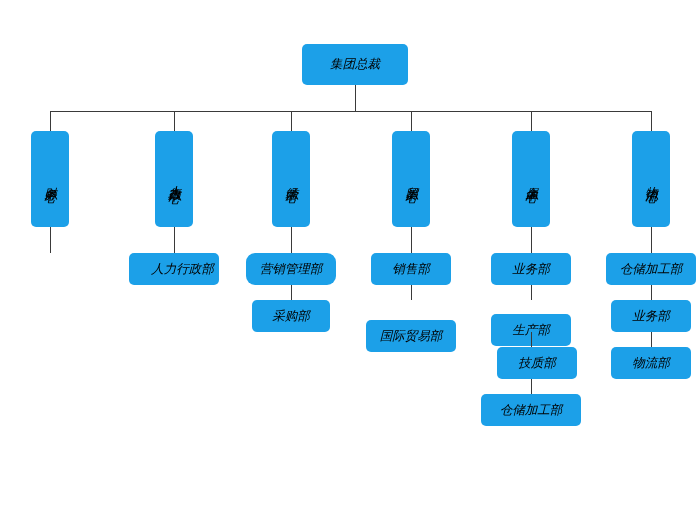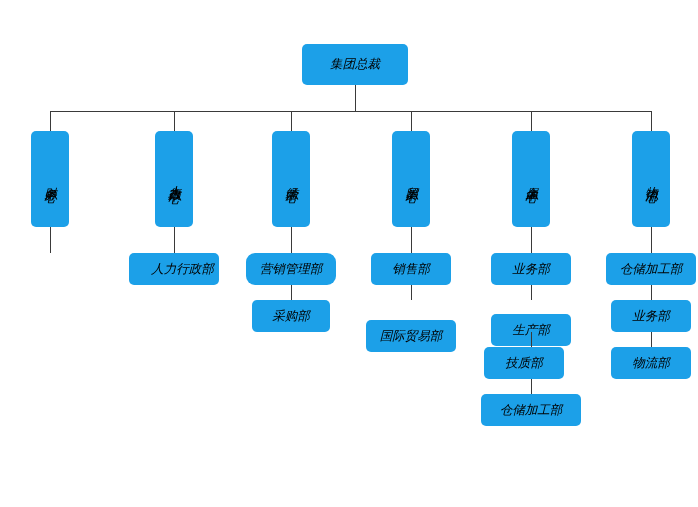--- a/index.html
+++ b/index.html
@@ -75,21 +75,21 @@
     <div class="node" style="left: 371px; top: 253px; width: 80px; height: 32px;">销售部</div>
     <div class="line v" style="left: 411px; top: 285px; width: 1px; height: 15px;"></div>
     <div class="node" style="left: 366px; top: 300px; width: 90px; height: 32px; margin-top: 20px;">国际贸易部</div>
     <div class="line v" style="left: 531px; top: 111px; width: 1px; height: 20px;"></div>
     <div class="node vertical" style="left: 512px; top: 131px; width: 38px; height: 96px;">金属中心</div>
     <div class="line v" style="left: 531px; top: 227px; width: 1px; height: 26px;"></div>
     <div class="node" style="left: 491px; top: 253px; width: 80px; height: 32px;">业务部</div>
     <div class="line v" style="left: 531px; top: 285px; width: 1px; height: 15px;"></div>
     <div class="node" style="left: 491px; top: 314px; width: 80px; height: 32px;">生产部</div>
     <div class="line v" style="left: 531px; top: 332px; width: 1px; height: 15px;"></div>
-    <div class="node" style="left: 484px; top: 347px; width: 80px; height: 32px;">技质部</div>
+    <div class="node" style="left: 497px; top: 347px; width: 80px; height: 32px;">技质部</div>
     <div class="line v" style="left: 531px; top: 379px; width: 1px; height: 15px;"></div>
     <div class="node" style="left: 481px; top: 394px; width: 100px; height: 32px;">仓储加工部</div>
     <div class="line v" style="left: 651px; top: 111px; width: 1px; height: 20px;"></div>
     <div class="node vertical" style="left: 632px; top: 131px; width: 38px; height: 96px;">物流中心</div>
     <div class="line v" style="left: 651px; top: 227px; width: 1px; height: 26px;"></div>
     <div class="node" style="left: 606px; top: 253px; width: 90px; height: 32px;">仓储加工部</div>
     <div class="line v" style="left: 651px; top: 285px; width: 1px; height: 15px;"></div>
     <div class="node" style="left: 611px; top: 300px; width: 80px; height: 32px;">业务部</div>
     <div class="line v" style="left: 651px; top: 332px; width: 1px; height: 15px;"></div>
     <div class="node" style="left: 611px; top: 347px; width: 80px; height: 32px;">物流部</div>

